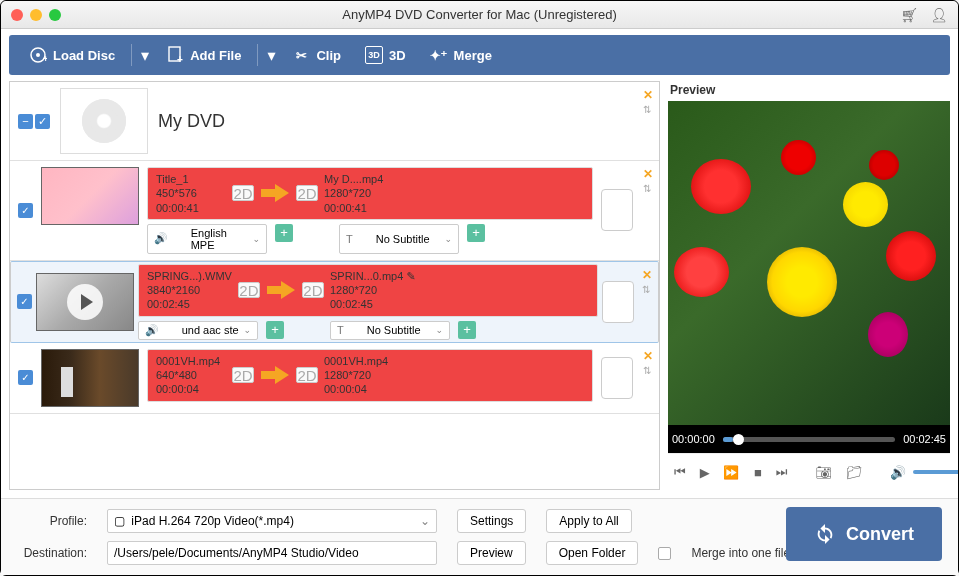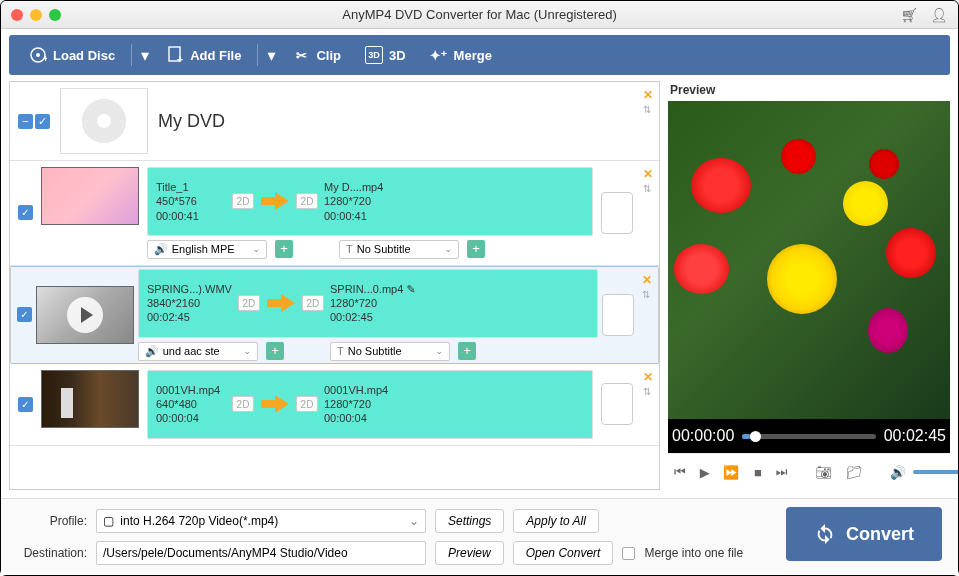--- a/index.html
+++ b/index.html
@@ -33,61 +33,61 @@
 .rowx { color: #f5a623; font-size: 12px; cursor: pointer; font-weight: bold; }
 .rowar { color: #aaa; font-size: 10px; cursor: pointer; }
 
 .item { display: flex; border-bottom: 1px solid #e0e0e0; padding: 6px 8px; gap: 8px; align-items: stretch; position: relative; }
 .item.sel { background: #eef4fb; border-bottom: 1px solid #9fc5e8; border-top: 1px solid #9fc5e8; }
 .chk { width: 15px; height: 15px; background: #4a8cd6; display: flex; align-items: center; justify-content: center; color: #fff; font-size: 10px; cursor: pointer; border-radius: 2px; align-self: center; }
 .ithumb { width: 98px; height: 58px; background: #333; border: 1px solid #666; position: relative; flex-shrink: 0; }
 .ithumb .play { position: absolute; top: 50%; left: 50%; transform: translate(-50%,-50%); width: 36px; height: 36px; border-radius: 50%; background: rgba(255,255,255,0.85); display: flex; align-items: center; justify-content: center; }
 .ithumb .play::after { content: ''; border-left: 12px solid #555; border-top: 8px solid transparent; border-bottom: 8px solid transparent; margin-left: 3px; }
 .midcol { flex: 1; display: flex; flex-direction: column; gap: 4px; min-width: 0; }
-.inforow { display: flex; align-items: center; gap: 6px; background: #5eead4; border: 1px solid #ddd; padding: 12px 8px; border-radius: 2px; }
+.inforow { display: flex; align-items: center; gap: 6px; background: #ef4444; border: 1px solid #ddd; padding: 4px 8px; border-radius: 2px; }
 .infoblock { display: flex; flex-direction: column; font-size: 11px; color: #333; line-height: 1.3; min-width: 70px; }
 .infoblock .nm { font-weight: 500; }
-.badge { width: 22px; height: 16px; border: 1px solid #ccc; border-radius: 2px; font-size: 10px; color: #aaa; display: flex; align-items: center; justify-content: center; background: #fafafa; }
+.badge { width: 22px; height: 16px; border: 1px solid #ccc; border-radius: 2px; font-size: 15px; color: #aaa; display: flex; align-items: center; justify-content: center; background: #fafafa; }
 .arrow { width: 30px; height: 20px; display: flex; align-items: center; justify-content: center; }
 .arrsvg { fill: #f5a623; }
 .selrow { display: flex; gap: 8px; }
 .sel { display: flex; align-items: center; border: 1px solid #ccc; background: #fff; padding: 2px 6px; font-size: 11px; gap: 4px; border-radius: 2px; cursor: pointer; }
 .sel .selic { color: #777; }
-.sel .seltxt { flex: 1; }
+.sel .seltxt { flex: 1; margin-left: 19px; }
 .sel .selcaret { color: #888; font-size: 9px; }
 .addbtn { width: 18px; height: 18px; background: #5bc0a0; color: #fff; display: flex; align-items: center; justify-content: center; font-size: 13px; cursor: pointer; border-radius: 2px; }
 .devbtn { width: 32px; height: 42px; border: 1px solid #ccc; border-radius: 4px; display: flex; align-items: center; justify-content: center; background: #fff; cursor: pointer; align-self: center; margin-right: 18px; }
 .devbtn .apple { color: #888; font-size: 14px; }
 
 .bottombar { border-top: 1px solid #ddd; padding: 10px 12px; display: flex; flex-direction: column; gap: 8px; background: #fafafa; }
-.brow { display: flex; align-items: center; gap: 9px; }
+.brow { display: flex; align-items: center; gap: 20px; }
 .blabel { font-size: 12px; color: #333; width: 74px; text-align: right; }
 .binput { flex: 1; border: 1px solid #ccc; background: #fff; padding: 4px 6px; font-size: 12px; display: flex; align-items: center; gap: 6px; border-radius: 2px; }
 .binput.drop::after { content: '⌄'; margin-left: auto; color: #888; }
-.bbtn { border: 1px solid #ccc; background: #fff; padding: 4px 12px; font-size: 12px; cursor: pointer; border-radius: 3px; font-style: italic; }
+.bbtn { border: 1px solid #ccc; background: #fff; padding: 4px 12px; font-size: 12px; cursor: pointer; border-radius: 3px; }
 .bchk { width: 13px; height: 13px; border: 1px solid #aaa; background: #fff; cursor: pointer; border-radius: 2px; }
 .bchklbl { font-size: 12px; color: #333; }
 .convertbtn { background: #4a6fa5; color: #fff; font-size: 18px; font-weight: bold; padding: 16px 28px; display: flex; align-items: center; gap: 10px; cursor: pointer; border-radius: 4px; position: absolute; right: 16px; bottom: 14px; }
 .convertbtn .refresh { width: 22px; height: 22px; }
 
 .rightcol { width: 282px; display: flex; flex-direction: column; }
 .previewlbl { font-size: 12px; font-weight: 600; color: #333; padding: 2px 0 4px 2px; }
 .previewbox { flex: 1; background: #000; position: relative; overflow: hidden; }
 .flowers { width: 100%; height: 100%; background: linear-gradient(135deg, #2a5a1a 0%, #3a6a2a 40%, #1a3a1a 100%); position: relative; }
 .flower { position: absolute; border-radius: 50%; }
 .f1 { width: 70px; height: 70px; background: radial-gradient(circle, #ffea00 30%, #ffd700 60%, #b8860b 100%); top: 45%; left: 35%; }
 .f2 { width: 60px; height: 55px; background: radial-gradient(circle, #ff3030 40%, #cc0000 100%); top: 18%; left: 8%; }
 .f3 { width: 55px; height: 50px; background: radial-gradient(circle, #ff4040 40%, #dd0000 100%); top: 45%; left: 2%; }
 .f4 { width: 45px; height: 45px; background: radial-gradient(circle, #ffea00 40%, #eec900 100%); top: 25%; left: 62%; }
 .f5 { width: 50px; height: 50px; background: radial-gradient(circle, #ff2020 40%, #bb0000 100%); top: 40%; right: 5%; }
 .f6 { width: 40px; height: 45px; background: radial-gradient(circle, #cc0077 40%, #990055 100%); top: 65%; right: 15%; }
 .f7 { width: 35px; height: 35px; background: radial-gradient(circle, #ee0000 50%, #aa0000 100%); top: 12%; left: 40%; }
 .f8 { width: 30px; height: 30px; background: radial-gradient(circle, #dd0000 50%, #990000 100%); top: 15%; right: 18%; }
 
-.timeline { display: flex; align-items: center; gap: 8px; padding: 8px 4px; background: #000; color: #fff; font-size: 16px; }
+.timeline { display: flex; align-items: center; gap: 8px; padding: 8px 4px; background: #000; color: #fff; font-size: 11px; }
 .timetrack { flex: 1; height: 5px; background: #555; border-radius: 3px; position: relative; }
 .timetrack::before { content: ''; position: absolute; left: 0; width: 6%; height: 100%; background: #5b9bd5; border-radius: 3px; }
 .timetrack::after { content: ''; position: absolute; left: 6%; top: -3px; width: 11px; height: 11px; background: #fff; border-radius: 50%; }
 .playerctl { display: flex; align-items: center; padding: 10px 6px; gap: 14px; border-top: 1px solid #eee; }
 .pbtn { color: #666; font-size: 13px; cursor: pointer; }
 .spacer { flex: 1; }
 .vol { display: flex; align-items: center; gap: 6px; }
 .voltrack { width: 56px; height: 4px; background: #5b9bd5; border-radius: 2px; position: relative; }
 .voltrack::after { content: ''; position: absolute; right: -2px; top: -4px; width: 11px; height: 11px; background: #fff; border: 1px solid #aaa; border-radius: 50%; }
 
@@ -338,32 +338,32 @@
         </div>
       </div>
     </div>
   </div>
 
   <div class="bottombar" style="position:relative;">
     <div class="brow">
       <div class="blabel">Profile:</div>
       <div class="binput drop" style="max-width:330px">
         <span>▢</span>
-        <span>into H.264 720p Video(*.mp4)</span>
+        <span>iPad H.264 720p Video(*.mp4)</span>
       </div>
       <div class="bbtn">Settings</div>
       <div class="bbtn">Apply to All</div>
     </div>
     <div class="brow">
       <div class="blabel">Destination:</div>
       <div class="binput" style="max-width:330px">
         <span>/Users/pele/Documents/AnyMP4 Studio/Video</span>
       </div>
       <div class="bbtn">Preview</div>
-      <div class="bbtn">Open Convert</div>
+      <div class="bbtn">Open Folder</div>
       <div class="bchk"></div>
       <div class="bchklbl">Merge into one file</div>
     </div>
     <div class="convertbtn">
       <svg class="refresh" viewBox="0 0 24 24">
           <path fill="#fff" d="M12 4V1L7 6l5 5V7c3.3 0 6 2.7 6 6 0 1-.3 2-.7 2.8l1.5 1.5C19.5 16 20 14.6 20 13c0-4.4-3.6-8-8-8zm0 14c-3.3 0-6-2.7-6-6 0-1 .3-2 .7-2.8L5.2 7.7C4.5 9 4 10.4 4 12c0 4.4 3.6 8 8 8v3l5-5-5-5v3z"></path>
         </svg>
       <span>Convert</span>
     </div>
   </div>

